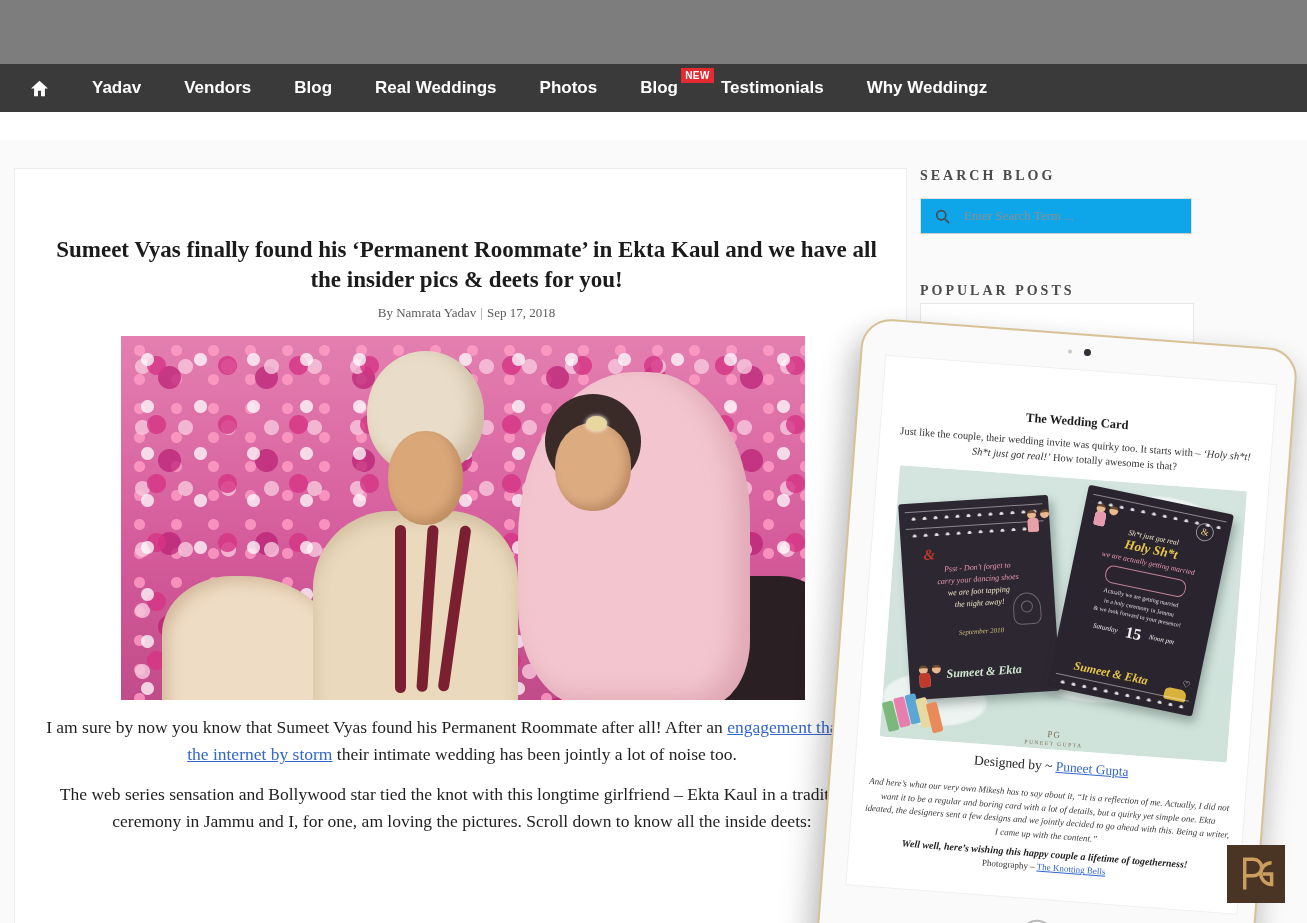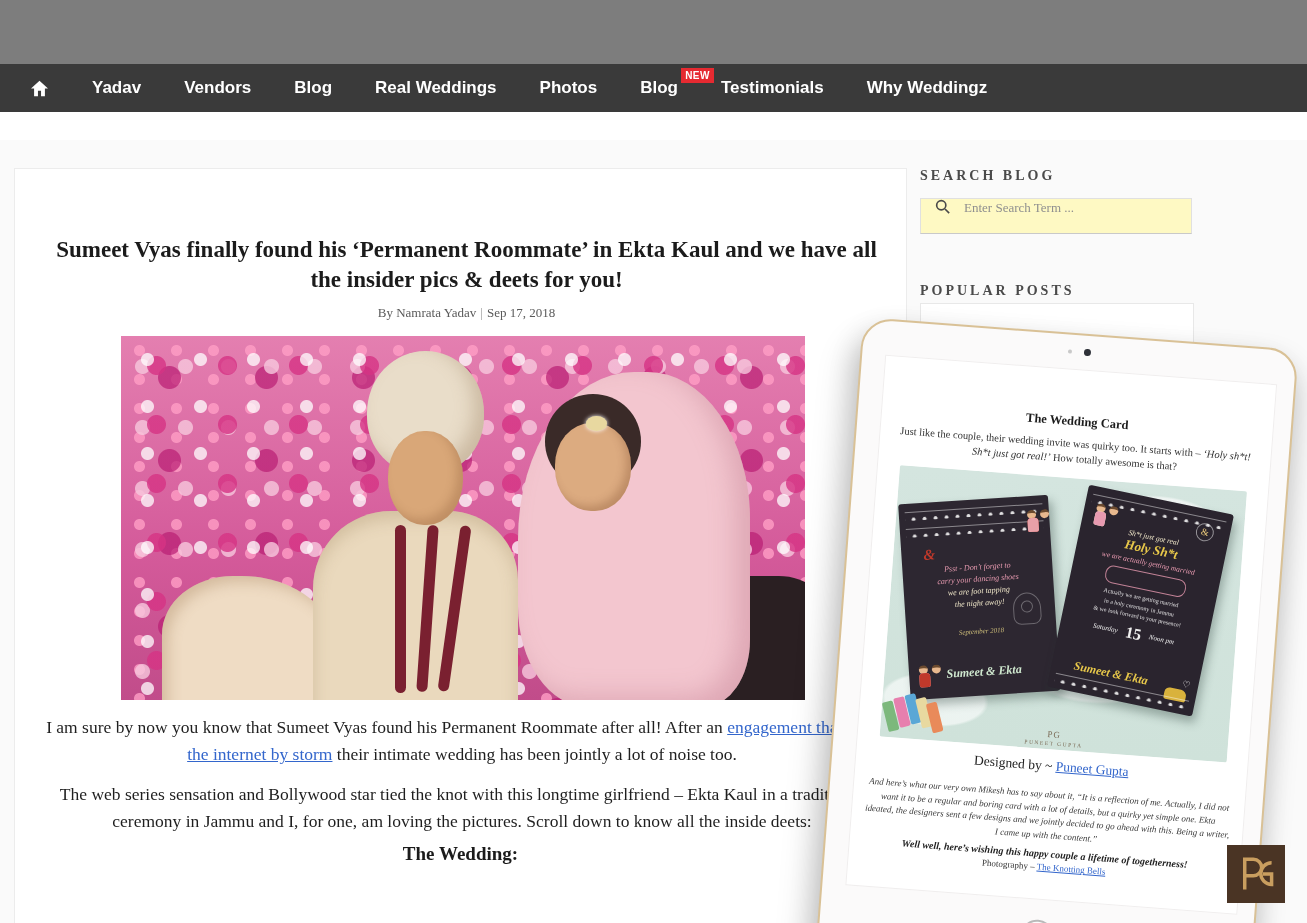--- a/index.html
+++ b/index.html
@@ -68,22 +68,22 @@
   .dupatta{left:6%;bottom:-6%;width:26%;height:40%;background:#efdcc4;border-radius:40% 55% 0 0;box-shadow:inset 6px 6px 14px rgba(150,110,70,.3);}
   
   .article-body-1{position:absolute;left:24px;top:545px;width:846px;text-align:center;font-size:17.5px;line-height:1.55;color:#1f1f1f;}
   .article-body-2{position:absolute;left:24px;top:612px;width:846px;text-align:center;font-size:17.5px;line-height:1.55;color:#1f1f1f;}
   .article-link{color:#3366cc;text-decoration:underline;cursor:pointer;}
   .section-heading{position:absolute;left:0;top:674px;width:100%;text-align:center;font-size:19px;font-weight:bold;color:#1b1b1b;}
   
   .sidebar{position:absolute;left:920px;top:168px;width:272px;z-index:1;font-family:"Liberation Serif",serif;}
   .sidebar-heading{font-size:14px;font-weight:bold;letter-spacing:3px;color:#4a4a4a;}
   .search-box{
-    position:absolute;left:0;top:30px;width:270px;height:34px;background:#fef9c3;
-    border:1px solid #e0e0e0;border-bottom-color:#c9c9c9;display:flex;align-items:flex-start;cursor:text;
+    position:absolute;left:0;top:30px;width:270px;height:34px;background:#0ea5e9;
+    border:1px solid #e0e0e0;border-bottom-color:#c9c9c9;display:flex;align-items:center;cursor:text;
   }
   .search-box svg{margin-left:14px;flex:0 0 auto;}
   .search-input{
     border:none;outline:none;background:transparent;margin-left:12px;width:200px;
     font-family:"Liberation Serif",serif;font-size:13px;color:#444;
   }
   .search-input::placeholder{color:#8f8f8f;}
   .popular-heading{position:absolute;left:0;top:115px;}
   .popular-posts-card{position:absolute;left:920px;top:303px;width:272px;height:560px;background:#fff;border:1px solid #e8e8e8;z-index:1;}
   
@@ -213,21 +213,20 @@
     <div class="bride-veil"></div>
     <div class="bride-hair"></div>
     <div class="bride-face"></div>
     <div class="bride-tikka"></div>
   </div>
 
   <div class="article-body-1">
     <span>I am sure by now you know that Sumeet Vyas found his Permanent Roommate after all! After an </span><span class="article-link">engagement that took the internet by storm</span><span> their intimate wedding has been jointly a lot of noise too.</span>
   </div>
   <div class="article-body-2">The web series sensation and Bollywood star tied the knot with this longtime girlfriend – Ekta Kaul in a traditional ceremony in Jammu and I, for one, am loving the pictures. Scroll down to know all the inside deets:</div>
-  <div class="section-heading">The Wedding:</div>
 </div>
 
 <div class="sidebar">
   <div class="sidebar-heading">SEARCH BLOG</div>
   <div class="search-box">
     <svg width="15" height="15" viewBox="0 0 18 18">
       <circle cx="7.5" cy="7.5" r="5.5" fill="none" stroke="#4a4a4a" stroke-width="2"></circle>
       <line x1="12" y1="12" x2="17" y2="17" stroke="#4a4a4a" stroke-width="2"></line>
     </svg>
     <input class="search-input" type="text" placeholder="Enter Search Term ..." style="">

